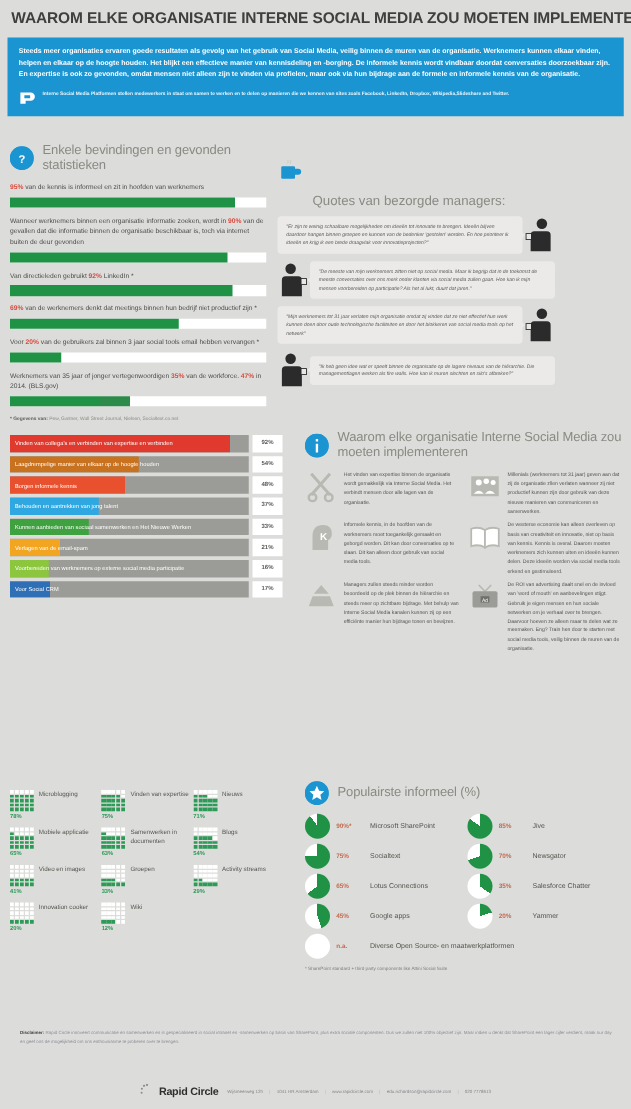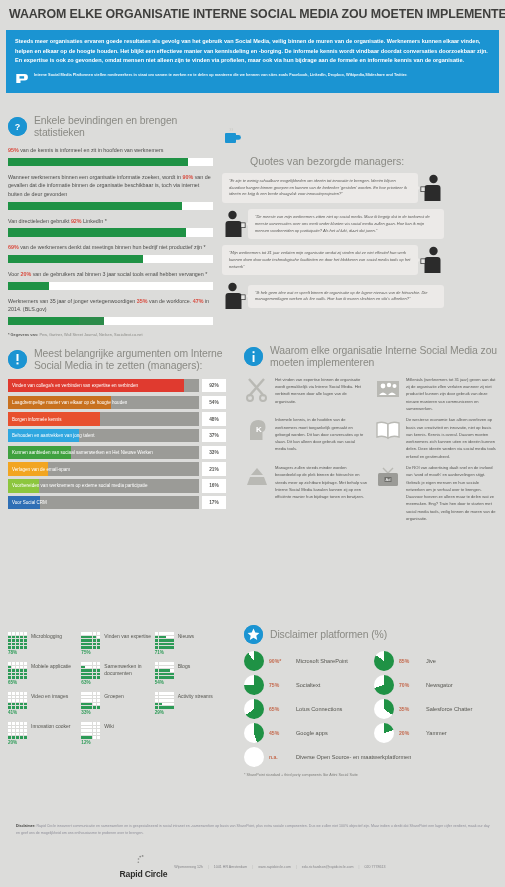--- a/index.html
+++ b/index.html
@@ -129,21 +129,21 @@
   .pf-name { font-size: 5.6px; color: #55554f; line-height: 1.22; }
   .pf-full { grid-column: 1 / span 2; }
   .pf-note { font-size: 3.7px; color: #7d7d79; margin-top: 6px; }
 
   
   .disclaimer { position: absolute; left: 16px; top: 823px; width: 474px; }
   .disclaimer p { font-size: 3.6px; line-height: 1.95; color: #8e8e99; }
   .disclaimer b { color: #3f3f3d; }
   .footer { position: absolute; left: 0; bottom: 8px; width: 505px;
     display: flex; align-items: center; justify-content: center; gap: 7px; }
-  .logo-wrap { display:flex; align-items:center; gap:3px;flex-direction:column; }
+  .logo-wrap { display:flex; align-items:center; gap:3px; }
   .logo-mark { width: 12px; height: 12px; position: relative; }
   .logo-txt { font-size: 8.6px; font-weight: bold; color: #2e2e2c; letter-spacing: -.2px; }
   .foot-meta { font-size: 3.6px; color: #86868a; display:flex; gap:5px; align-items:center; }
   .foot-sep { color: #b4b4b4; }
 </style>
 </head>
 <body>
 
 <div class="page">
 
@@ -165,21 +165,21 @@
   </div>
 
   <div class="col-left-top">
     <div class="sec-head">
       <div class="sec-ico blue">
         <svg width="19" height="19" viewBox="0 0 19 19">
           <circle cx="9.5" cy="9.5" r="9.5" fill="#1b94d2"></circle>
           <text x="9.5" y="13" font-size="9" font-family="Liberation Sans, sans-serif" fill="#fff" text-anchor="middle" font-weight="bold">?</text>
         </svg>
       </div>
-      <div class="sec-title">Enkele bevindingen en brengen statistieken</div>
+      <div class="sec-title">Enkele bevindingen en gevonden statistieken</div>
     </div>
     <div id="stats-list">
         <div class="stat">
           <div class="stat-txt"><b>95%</b> van de kennis is informeel en zit in hoofden van werknemers</div>
           <div class="bar-track">
             <div class="bar-fill" style="width:88%"></div>
           </div>
         </div>
         <div class="stat">
           <div class="stat-txt">Wanneer werknemers binnen een organisatie informatie zoeken, wordt in <b>90%</b> van de gevallen dat die informatie binnen de organisatie beschikbaar is, toch via internet buiten de deur gevonden</div>
@@ -280,30 +280,20 @@
                 <rect x="2.5" y="13.5" width="5" height="5.5" fill="#2b2b2b"></rect>
                 <rect x="3.2" y="14.2" width="3.6" height="4.1" fill="#e8e8e6"></rect>
               </g>
             </svg>
           </div>
         </div>
       </div>
   </div>
 
   <div class="col-left-mid">
-    <div class="sec-head">
-      <div class="sec-ico blue">
-        <svg width="19" height="19" viewBox="0 0 19 19">
-          <circle cx="9.5" cy="9.5" r="9.5" fill="#1b94d2"></circle>
-          <rect x="8.5" y="4" width="2" height="7" fill="#fff"></rect>
-          <rect x="8.5" y="12.4" width="2" height="2" fill="#fff"></rect>
-        </svg>
-      </div>
-      <div class="sec-title">Meest belangrijke argumenten om Interne Social Media in te zetten (managers):</div>
-    </div>
     <div id="args-list">
         <div class="arg-row">
           <div class="arg-bar" style="background:#9b9b97">
             <div class="arg-color" style="width:92%;background:#e03a2f"></div>
             <div class="arg-label">Vinden van collega's en verbinden van expertise en verbinden</div>
           </div>
           <div class="arg-pct">92%</div>
         </div>
         <div class="arg-row">
           <div class="arg-bar" style="background:#9b9b97">
@@ -801,21 +791,21 @@
   </div>
 
   <div class="col-right-bot">
     <div class="sec-head">
       <div class="sec-ico blue">
         <svg width="19" height="19" viewBox="0 0 19 19">
           <circle cx="9.5" cy="9.5" r="9.5" fill="#1b94d2"></circle>
           <path d="M9.5 3.6 L11.3 7.6 L15.4 8 L12.3 10.8 L13.2 14.9 L9.5 12.8 L5.8 14.9 L6.7 10.8 L3.6 8 L7.7 7.6 Z" fill="#fff"></path>
         </svg>
       </div>
-      <div class="sec-title">Disclaimer platformen (%)</div>
+      <div class="sec-title">Populairste informeel (%)</div>
     </div>
     <div class="pf-grid" id="pf-list">
         <div class="pf-item">
           <div class="pf-pie" style="background:conic-gradient(#1f9245 0deg 324deg, #ffffff 324deg 360deg);"></div>
           <div class="pf-pct" style="color:#c46a4e">90%*</div>
           <div class="pf-name">Microsoft SharePoint</div>
         </div>
         <div class="pf-item">
           <div class="pf-pie" style="background:conic-gradient(#1f9245 0deg 306deg, #ffffff 306deg 360deg);"></div>
           <div class="pf-pct" style="color:#c46a4e">85%</div>

